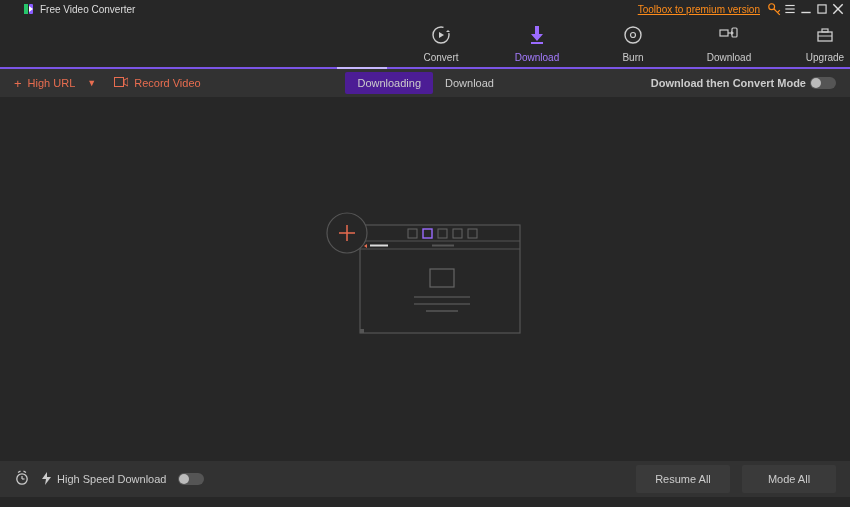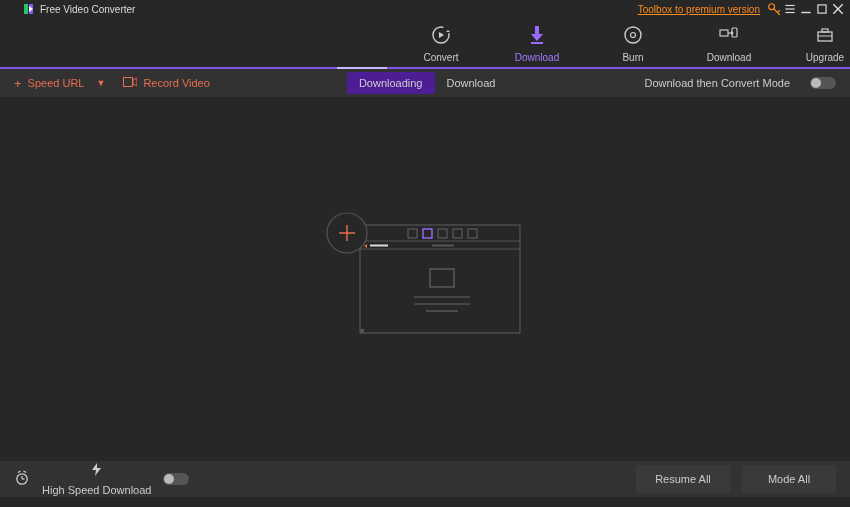--- a/index.html
+++ b/index.html
@@ -26,21 +26,21 @@
   
   .sub-bar { height: 28px; background: #323232; display: flex; align-items: center; padding: 0 14px; font-size: 11px; }
   .sub-left { display:flex; align-items:center; gap:18px; }
   .paste-url { color: #e86d50; display:flex; align-items:center; gap:6px; cursor:pointer; }
   .paste-url .chev { color:#e86d50; margin-left:6px; font-size:9px; }
   .record-video { color:#e86d50; display:flex; align-items:center; gap:6px; cursor:pointer;justify-content:space-between; }
   .sub-center { flex:1; display:flex; justify-content:center; }
   .seg { display:flex; }
   .seg-btn { padding: 5px 12px; font-size: 11px; color:#ccc; cursor:pointer; }
   .seg-btn.active { background:#4c1d95; border-radius:2px; }
-  .sub-right { display:flex; align-items:flex-end; gap:20px; }
+  .sub-right { display:flex; align-items:flex-end; gap:4px;font-weight:bold; }
   .toggle { width:26px; height:12px; background:#555; border-radius:6px; position:relative; cursor:pointer; }
   .toggle .knob { width:10px; height:10px; background:#bbb; border-radius:50%; position:absolute; top:1px; left:1px; }
 
   
   .main-area { height: 364px; background:#272727; display:flex; align-items:center; justify-content:center; }
   .placeholder { position:relative; }
 
   
   .footer { height: 36px; background:#323232; display:flex; align-items:center; padding: 0 14px; font-size:11px; }
   .footer-left { display:flex; align-items:center; gap:12px; }
@@ -149,21 +149,21 @@
   </div>
 </div>
 <div class="tab-underline-row">
   <div class="tab-underline-active"></div>
 </div>
 
 <div class="sub-bar">
   <div class="sub-left">
     <div class="paste-url">
       <span style="font-size:13px;">+</span>
-      <span>Speed URL</span>
+      <span>High URL</span>
       <span class="chev">▼</span>
     </div>
     <div class="record-video">
       <span><svg width="14" height="10" viewBox="0 0 14 10">
             <rect x="0.5" y="0.5" width="9" height="9" fill="none" stroke="#e86d50" stroke-width="1"></rect>
             <polygon points="10,3 14,1 14,9 10,7" fill="none" stroke="#e86d50" stroke-width="1"></polygon>
           </svg></span>
       <span>Record Video</span>
     </div>
   </div>
@@ -217,21 +217,21 @@
   <div class="footer-left">
     <span style="cursor:pointer;">
       <svg width="16" height="16" viewBox="0 0 16 16">
           <circle cx="8" cy="9" r="5.2" fill="none" stroke="#ccc" stroke-width="1.3"></circle>
           <line x1="8" y1="9" x2="8" y2="6" stroke="#ccc" stroke-width="1.2"></line>
           <line x1="8" y1="9" x2="10.5" y2="9" stroke="#ccc" stroke-width="1.2"></line>
           <line x1="4" y1="2.5" x2="6.5" y2="1" stroke="#ccc" stroke-width="1.2"></line>
           <line x1="12" y1="2.5" x2="9.5" y2="1" stroke="#ccc" stroke-width="1.2"></line>
         </svg>
     </span>
-    <span style="display:flex;align-items:center;gap:6px;flex-direction:column;">
+    <span style="display:flex;align-items:center;gap:6px;">
       <span><svg width="9" height="13" viewBox="0 0 9 13">
             <polygon points="5,0 0,7 4,7 3,13 9,5 5,5" fill="#ccc"></polygon>
           </svg></span>
       <span>High Speed Download</span>
     </span>
     <div class="toggle">
       <div class="knob"></div>
     </div>
   </div>
   <div class="footer-spacer"></div>

